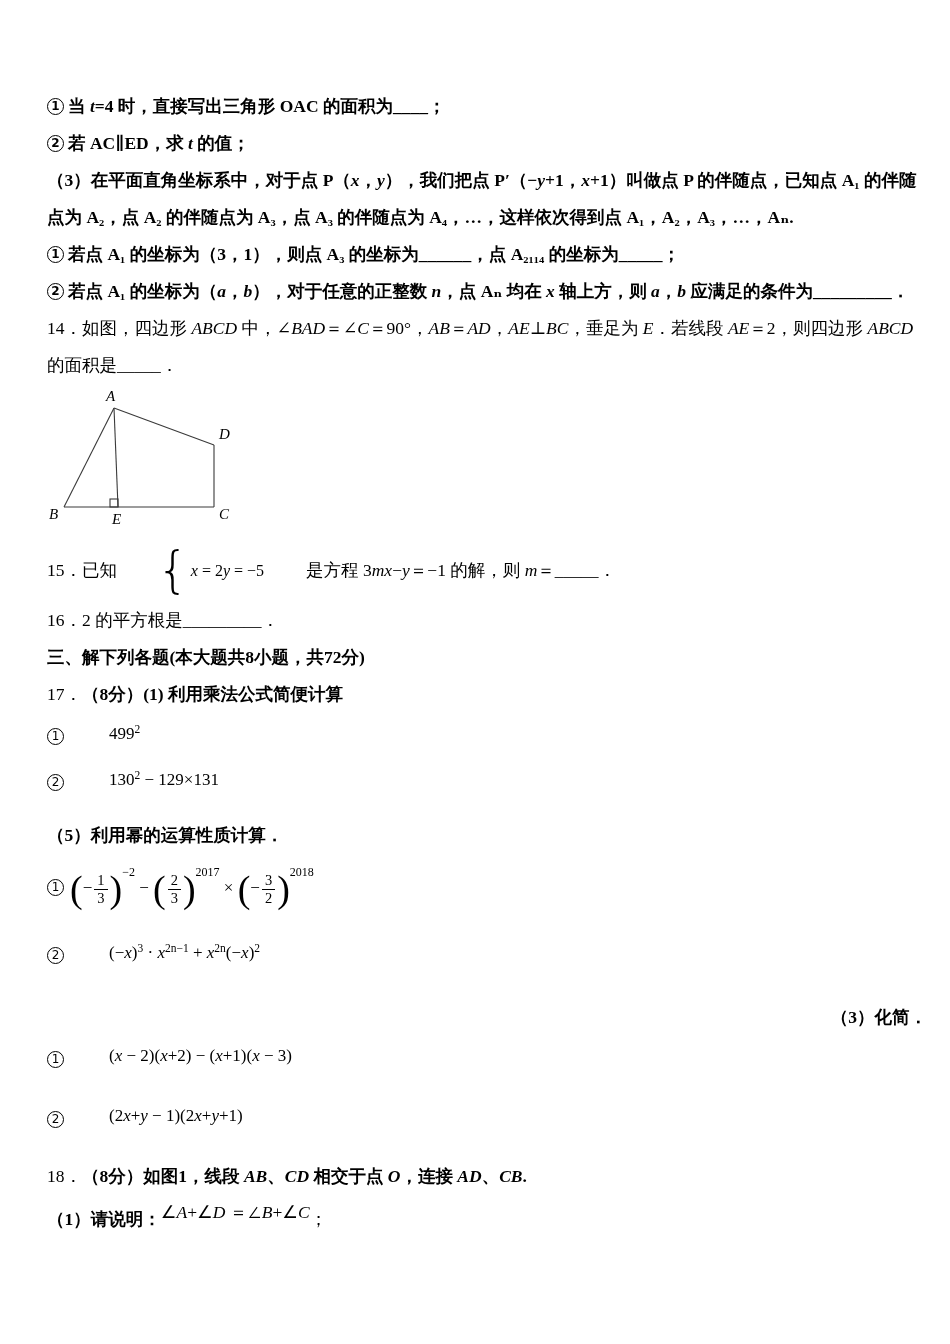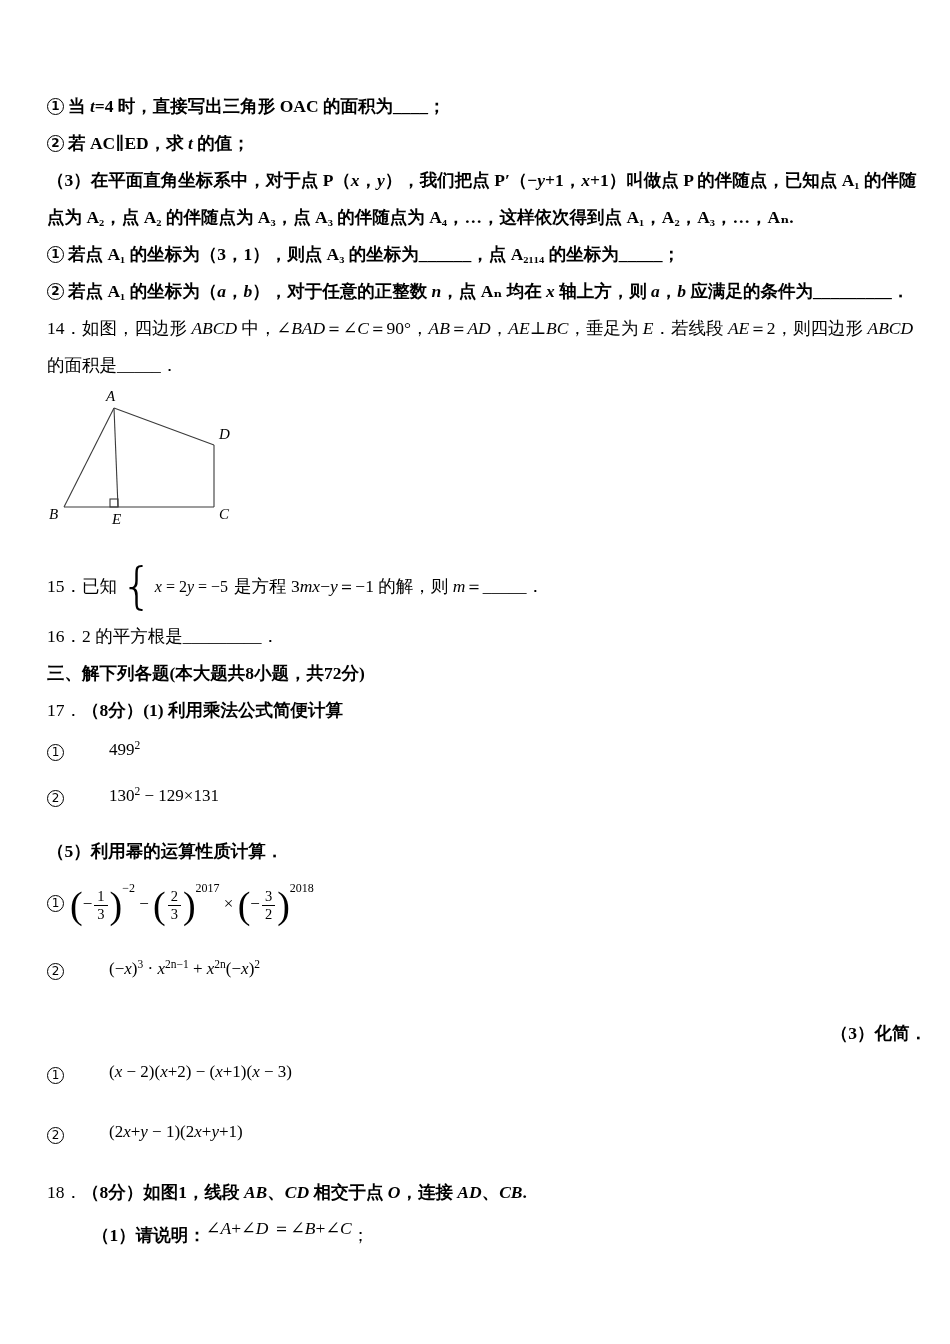--- a/index.html
+++ b/index.html
@@ -28,34 +28,34 @@
   .frac .num { border-bottom:1px solid #000; padding:0 3px; }
   .frac .den { padding:0 3px; }
   .bigparen { font-size:38px; font-weight:400; vertical-align:middle; line-height:1; }
   
   .exprline { display:flex; align-items:center; height:46px; font-size:17px; }
   .exprline .body { margin-left:2px; }
   .exprline .lift { transform:translateY(-3px);margin-left:41px; }
   .exprtall { height:66px; }
   .exprtall .sup { vertical-align:17px; font-size:12px; }
   
-  .q15 { display:flex; align-items:center; height:64px; margin-top:20px; font-size:17.5px; white-space:nowrap; }
+  .q15 { display:flex; align-items:center; height:64px; margin-top:4px; font-size:17.5px; white-space:nowrap;gap:36px; }
   .sys { display:inline-flex; align-items:center; margin:0 6px 0 4px; }
   .brace { font-size:50px; line-height:0.9; font-family:"DejaVu Sans", sans-serif; font-weight:200; margin-right:2px; }
   .sysrows { display:inline-flex; flex-direction:row; font-size:16px; line-height:23px; }
   
   .figure-wrap { margin:4px 0 2px 0; }
   .figure-wrap svg text { font-size:15px; font-style:italic; font-family:"Liberation Serif","DejaVu Serif",serif; }
   
   .mt12 { margin-top:12px; }
   .mt10 { margin-top:21px;text-align:right; }
   .mt14 { margin-top:14px; }
   .mt16 { margin-top:16px; }
-  .q18sub { display:flex; align-items:center; height:48px;margin-left:45px; }
-  .raiseF { transform:translateY(-7px); display:inline-block; }
+  .q18sub { display:flex; align-items:center; height:48px; }
+  .raiseF { transform:translateY(-7px); display:inline-block;font-family:Liberation Serif, serif; }
 </style>
 </head>
 <body>
 
 <div class="page">
   <div class="content">
 
     <p class="line bd"><span class="circ">1</span><span>当 </span><span class="it">t</span><span>=4 时，直接写出三角形 OAC 的面积为</span><span>____</span><span>；</span></p>
     <p class="line bd"><span class="circ">2</span><span>若 AC∥ED，求 </span><span class="it">t</span><span> 的值；</span></p>
     <p class="line bd"><span>（3）在平面直角坐标系中，对于点 P（</span><span class="it">x</span><span>，</span><span class="it">y</span><span>），我们把点  P′（−</span><span class="it">y</span><span>+1，</span><span class="it">x</span><span>+1）叫做点 P 的伴随点，已知点 A₁ 的伴随</span></p>

